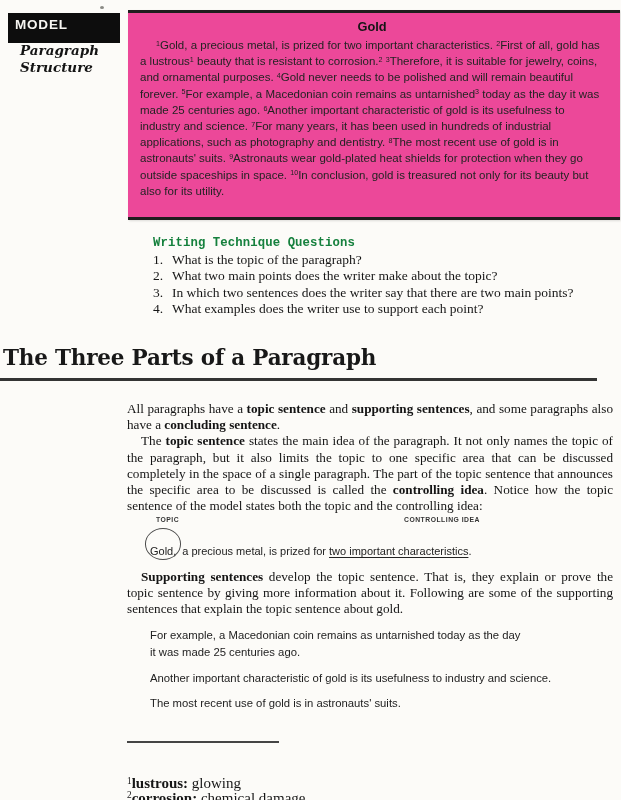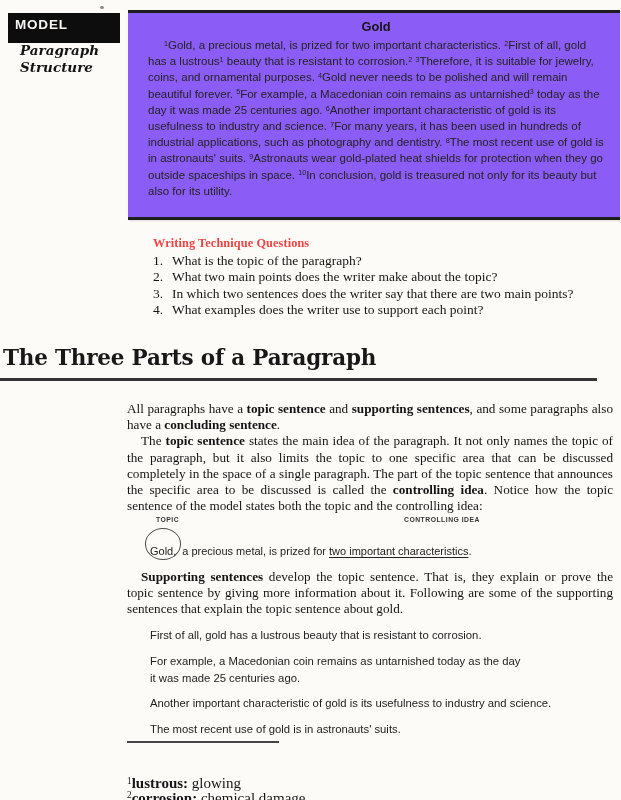--- a/index.html
+++ b/index.html
@@ -19,40 +19,40 @@
     font-size:13.5px;line-height:23px;padding-left:7px;letter-spacing:0.8px;
   }
   .model-subtitle{
     position:absolute;left:8px;top:42px;width:115px;
     font-family:"DejaVu Serif",serif;font-style:italic;font-weight:bold;
     font-size:13.5px;line-height:17px;white-space:pre-line;color:#141414;margin-left:12px;
   }
   
   .model-box{
     position:absolute;left:128px;top:10px;width:492px;height:210px;
-    box-sizing:border-box;background:#8b5cf6;
+    box-sizing:border-box;background:#ec4899;
     border-top:3px solid #1e1e1e;border-bottom:3px solid #1e1e1e;
-    padding:4px 16px 0 20px;
+    padding:4px 16px 0 12px;
     box-shadow:1px 1px 2px rgba(0,0,0,0.12);
   }
   .box-title{
     text-align:center;font-family:"Liberation Sans",sans-serif;
     font-weight:bold;font-size:12.8px;color:#151515;margin-top:2px;
   }
   .box-para{
     margin:3px 0 0 0;font-family:"Liberation Sans",sans-serif;
     font-size:11.5px;line-height:16.2px;color:#232323;
     text-indent:16px;text-align:left;
   }
   sup{font-size:0.62em;line-height:0;vertical-align:baseline;position:relative;top:-0.45em;}
   
   .questions{position:absolute;left:153px;top:236px;width:450px;}
   .q-heading{
-    font-family:Liberation Serif, serif;font-weight:bold;
-    font-size:12.3px;color:#ef4444;margin-bottom:2px;letter-spacing:0.1px;
+    font-family:Liberation Mono, monospace;font-weight:bold;
+    font-size:12.3px;color:#15803d;margin-bottom:2px;letter-spacing:0.1px;
   }
   .q-item{display:flex;font-size:13.5px;line-height:16.3px;color:#161616;}
   .q-num{width:19px;flex:0 0 19px;}
   .q-text{flex:1;}
   
   .section-heading{
     position:absolute;left:3px;top:345px;margin:0;
     font-family:"DejaVu Serif",serif;font-weight:bold;
     font-size:21.5px;color:#181818;letter-spacing:-0.2px;text-align:right;
   }
@@ -143,21 +143,20 @@
     <div class="example-labels">
       <span class="mini-label label-topic">TOPIC</span>
       <span class="mini-label label-controlling">CONTROLLING IDEA</span>
     </div>
     <div class="example-sentence"><span class="circled">Gold,</span><span>a precious metal, is prized for </span><span class="u">two important characteristics</span><span>.</span></div>
   </div>
 
   <p class="supporting-para"><span class="b">Supporting sentences</span><span> develop the topic sentence. That is, they explain or prove the topic sentence by giving more information about it. Following are some of the supporting sentences that explain the topic sentence about gold.</span></p>
 
   <div class="support-examples">
-    <div class="support-item">First of all, gold has a lustrous beauty that is resistant to corrosion.</div>
     <div class="support-item">For example, a Macedonian coin remains as untarnished today as the day
 it was made 25 centuries ago.</div>
     <div class="support-item">Another important characteristic of gold is its usefulness to industry and science.</div>
     <div class="support-item">The most recent use of gold is in astronauts' suits.</div>
   </div>
 
   <div class="footnote-rule"></div>
   <div class="footnotes">
     <div class="footnote"><sup>1</sup><span class="b">lustrous:</span><span> glowing</span></div>
     <div class="footnote"><sup>2</sup><span class="b">corrosion:</span><span> chemical damage</span></div>

